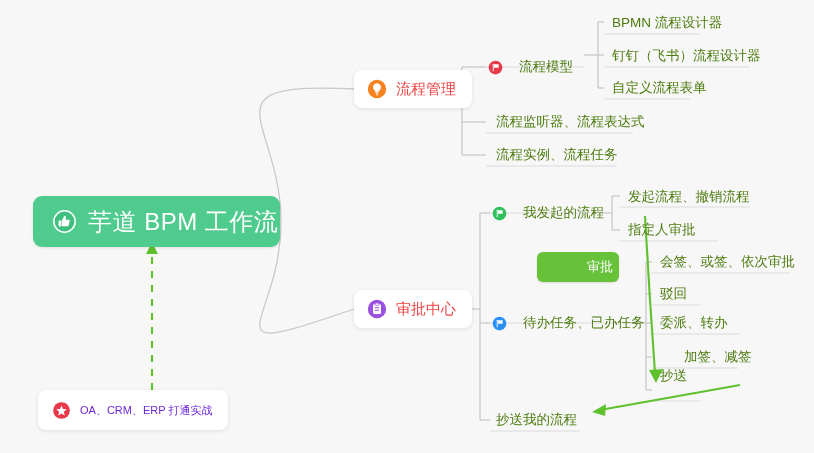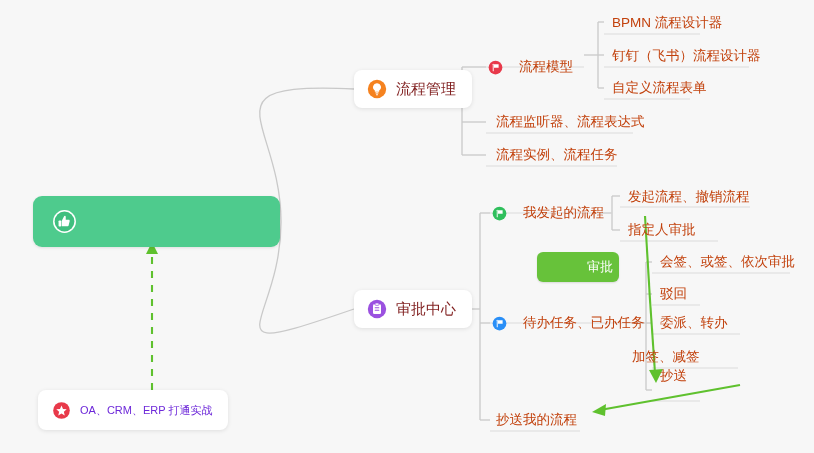--- a/index.html
+++ b/index.html
@@ -59,33 +59,33 @@
     box-shadow: 0 1px 4px rgba(0,0,0,0.10);
     display: flex;
     align-items: center;
     box-sizing: border-box;
     padding: 0 16px 0 13px;
     height: 38px;
     white-space: nowrap;
   }
   .card-node .card-label {
     font-size: 15px;
-    color: #7f1d1d;
+    color: #ef4444;
     margin-left: 9px;
   }
   #node-process-mgmt { left: 354px; top: 70px; }
   #node-approval-center { left: 354px; top: 290px; }
   #node-oa-crm-erp { left: 38px; top: 390px; height: 40px; }
   #node-oa-crm-erp .card-label { font-size: 11px; color: #6d28d9; }
 
   
   .text-node {
     position: absolute;
     font-size: 13.5px;
-    color: #c2410c;
+    color: #4d7c0f;
     white-space: nowrap;
     padding: 3px 6px 5px 6px;
     box-sizing: border-box;
     display: flex;
     align-items: center;
   }
   .text-node.with-icon { padding-left: 2px; }
   .text-node .tn-label { margin-left: 0; }
   .text-node.with-icon .tn-label { margin-left: 16px; }
 
@@ -192,20 +192,21 @@
 
   <div class="root-node">
     <span class="icon icon-thumb">
       <svg viewBox="0 0 24 24" width="25" height="25">
         <circle cx="12" cy="12" r="11" fill="#ffffff"></circle>
         <circle cx="12" cy="12" r="9.5" fill="#3FBF7F"></circle>
         <path d="M9.4 11.2 L11.6 7.0 C12.0 6.2 13.2 6.4 13.2 7.4 L13.2 10.2 L16.0 10.2 C16.7 10.2 17.2 10.9 17.0 11.6 L16.0 15.6 C15.9 16.2 15.4 16.6 14.8 16.6 L9.4 16.6 Z" fill="#ffffff"></path>
         <rect x="6.3" y="11.0" width="2.6" height="5.7" rx="0.7" fill="#ffffff"></rect>
       </svg>
     </span>
+    <span class="root-label">芋道 BPM 工作流</span>
   </div>
 
   <div class="card-node" id="node-process-mgmt">
     <span class="icon icon-badge">
       <svg viewBox="0 0 24 24" width="20" height="20">
         <circle cx="12" cy="12" r="11" fill="#F5821F"></circle>
         <path d="M12 5.2 A4.6 4.6 0 0 0 9.4 13.7 L9.4 15.2 L14.6 15.2 L14.6 13.7 A4.6 4.6 0 0 0 12 5.2 Z" fill="#ffffff"></path>
         <rect x="10.1" y="16.0" width="3.8" height="1.5" rx="0.7" fill="#ffffff"></rect>
         <rect x="10.7" y="18.2" width="2.6" height="1.2" rx="0.6" fill="#ffffff"></rect>
       </svg>
@@ -304,20 +305,20 @@
 
   <div class="text-node" style="left:654px; top:250px;">
     <span class="tn-label">会签、或签、依次审批</span>
   </div>
   <div class="text-node" style="left:654px; top:282px;font-family:Liberation Serif, serif;">
     <span class="tn-label">驳回</span>
   </div>
   <div class="text-node" style="left:654px; top:311px;">
     <span class="tn-label">委派、转办</span>
   </div>
-  <div class="text-node" style="left:626px; top:345px;justify-content:center;">
+  <div class="text-node" style="left:678px; top:345px;justify-content:center;">
     <span class="tn-label">加签、减签</span>
   </div>
   <div class="text-node" style="left:654px; top:364px;">
     <span class="tn-label">抄送</span>
   </div>
 
 </div>
 
 </body></html>

